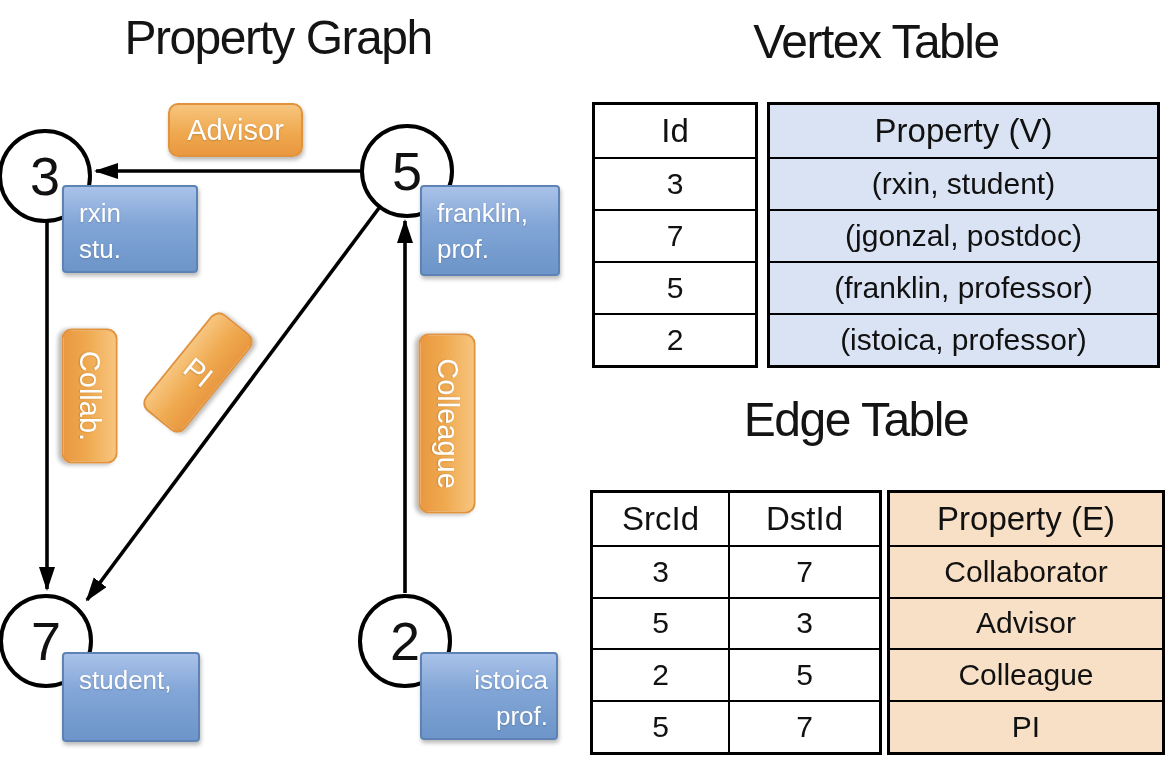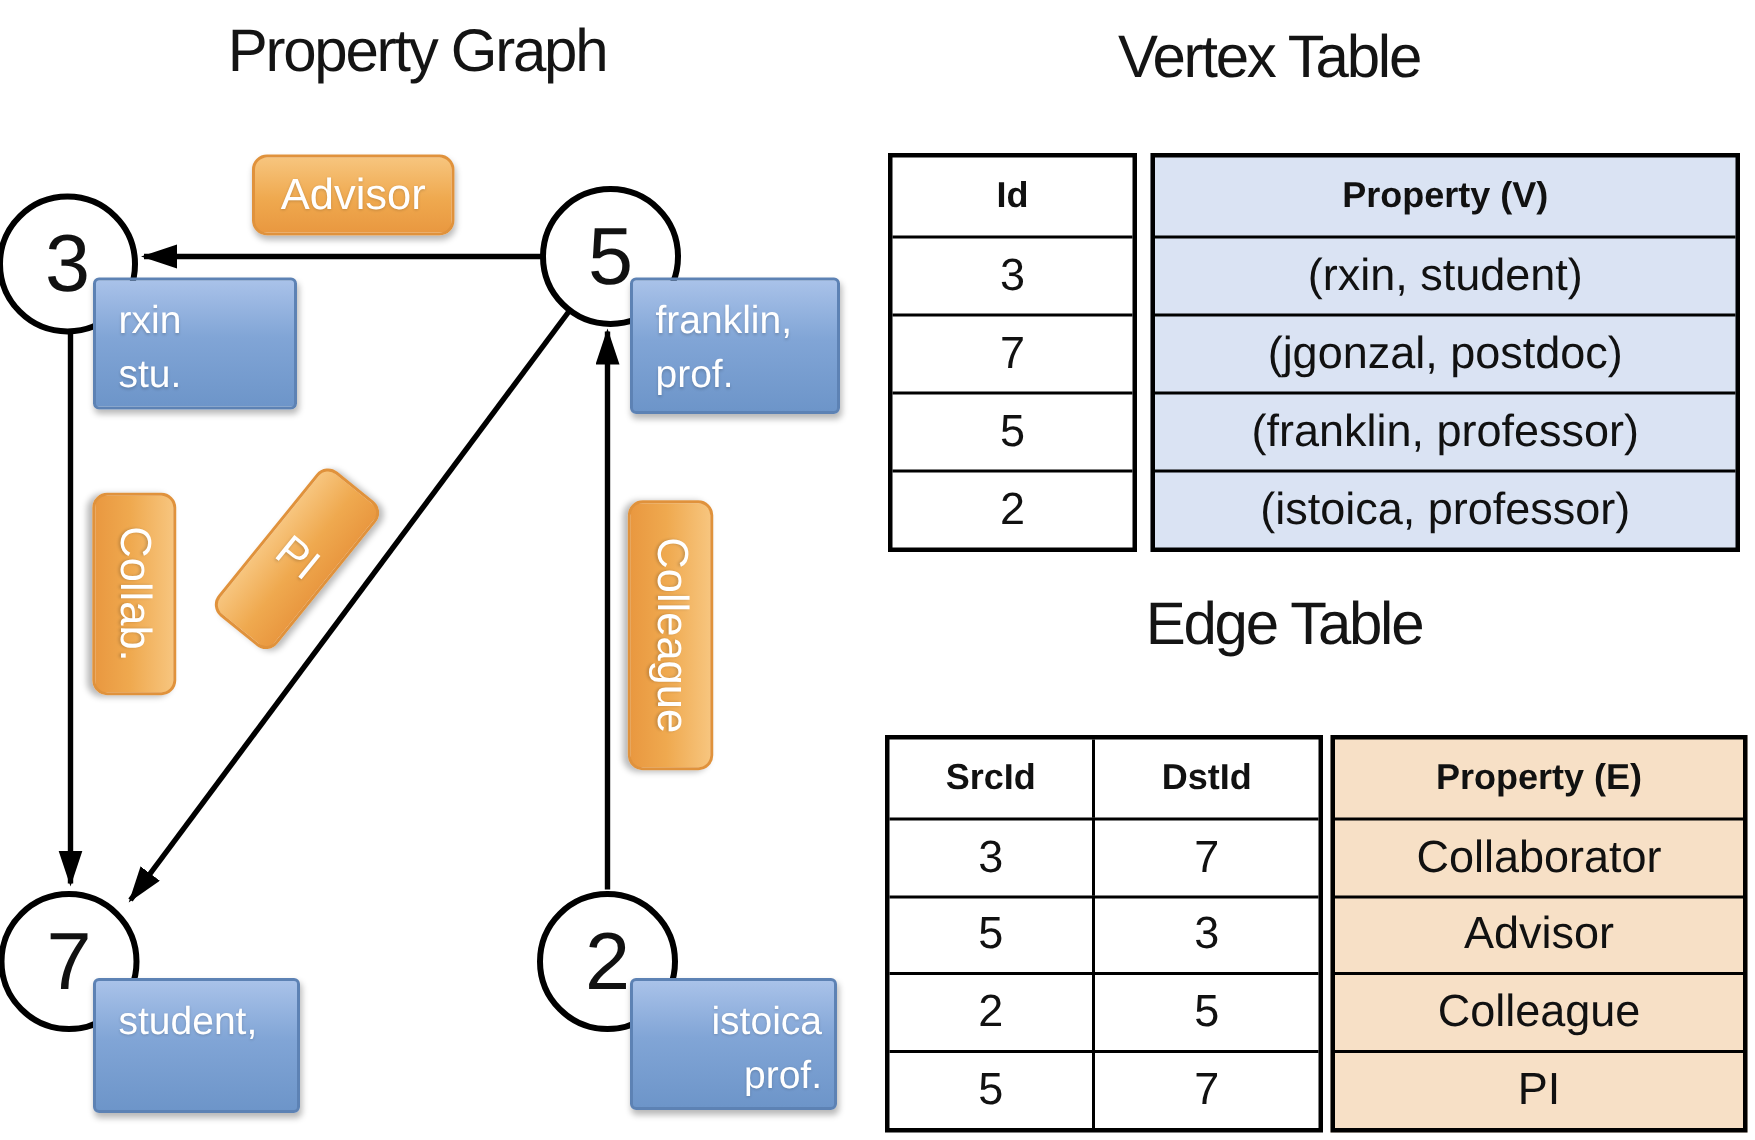--- a/index.html
+++ b/index.html
@@ -1,21 +1,21 @@
 <!DOCTYPE html>
 <html><head>
 <meta charset="utf-8">
 <style>
   html,body { margin:0; padding:0; background:#fff; }
   body { font-family:"Liberation Sans", sans-serif; }
   .stage { position:relative; width:1170px; height:760px; background:#fff; overflow:hidden; }
 
-  .title { position:absolute; font-size:40px; letter-spacing:-1.5px; color:#141414; white-space:nowrap; text-align:center; line-height:1.1; }
+  .title { position:absolute; font-size:48px; letter-spacing:-1.5px; color:#141414; white-space:nowrap; text-align:center; line-height:1.1; }
   #t-graph  { left:38px;  top:12px;  width:480px; }
-  #t-vertex { left:606px; top:16px;  width:480px; }
+  #t-vertex { left:636px; top:16px;  width:480px; }
   #t-edge   { left:616px; top:394px; width:480px; }
 
   
   .gnode { position:absolute; box-sizing:border-box; width:94px; height:94px; border:4px solid #000;
            border-radius:50%; background:#fff; display:flex; align-items:center; justify-content:center;
            font-size:54px; color:#111; }
   #node3 { left:-2px;  top:129px; }
   #node5 { left:360px; top:124px; }
   #node7 { left:-1px;  top:594px; }
   #node2 { left:358px; top:594px; }
@@ -43,21 +43,21 @@
           text-shadow:0 1px 2px rgba(0,0,0,0.18); }
   .vbox span { display:block; }
   #box-rxin     { left:62px;  top:185px; width:136px; height:88px; }
   #box-franklin { left:420px; top:185px; width:140px; height:91px; }
   #box-jgonzal  { left:62px;  top:652px; width:138px; height:90px; }
   #box-istoica  { left:420px; top:652px; width:138px; height:88px;text-align:right; }
 
   
   .sub  { position:absolute; box-sizing:border-box; border:3px solid #000; display:grid; background:#fff; }
   .cell { display:flex; align-items:center; justify-content:center; font-size:30px; color:#111; white-space:nowrap; }
-  .hdr  { font-weight:bold; font-size:24px; }
+  .hdr  { font-weight:normal; font-size:33px; }
   .bt   { border-top:2px solid #000; }
   .bl   { border-left:2px solid #000; }
 
   #vt-id   { left:592px; top:102px; width:166px; height:266px; grid-template-rows:repeat(5,1fr); }
   #vt-prop { left:767px; top:102px; width:393px; height:266px; grid-template-rows:repeat(5,1fr); background:#dae3f3;text-align:center; }
   #et-ids  { left:590px; top:490px; width:292px; height:265px; grid-template-columns:135px 1fr; grid-template-rows:repeat(5,1fr); }
   #et-prop { left:887px; top:490px; width:278px; height:265px; grid-template-rows:repeat(5,1fr); background:#f7e0c6; }
 </style>
 </head>
 <body>

